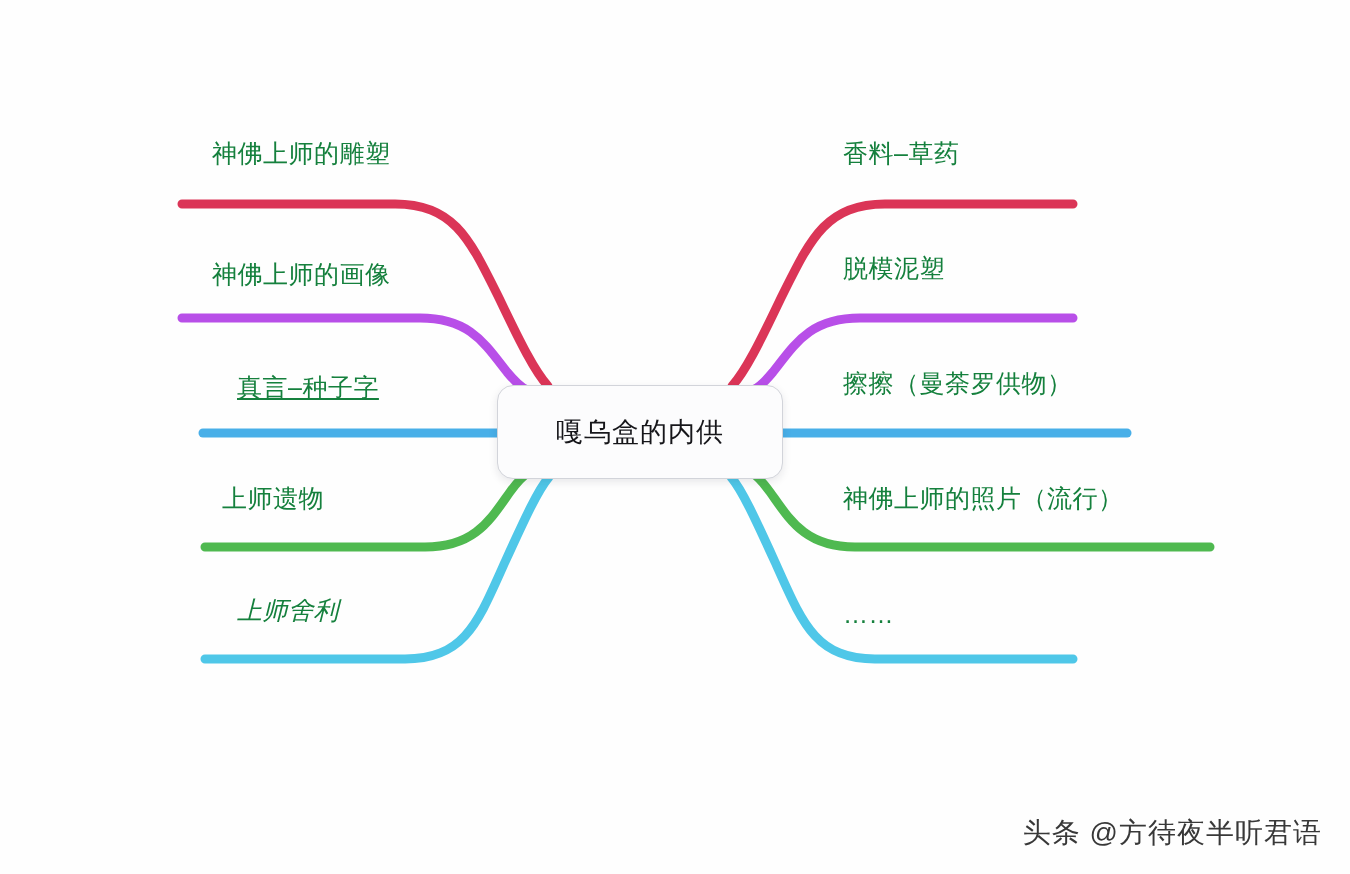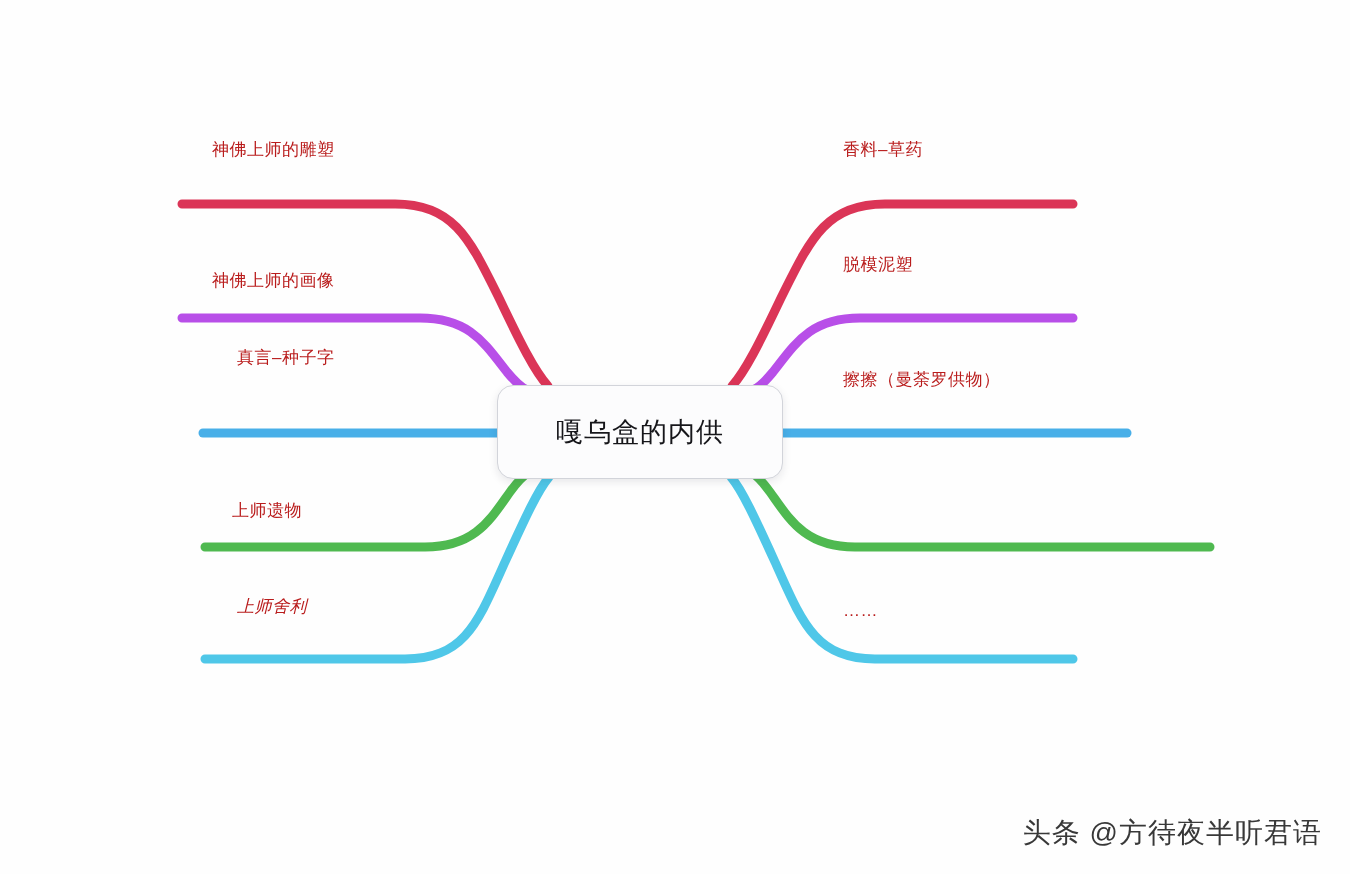--- a/index.html
+++ b/index.html
@@ -21,22 +21,22 @@
   }
   #branch-svg {
     position: absolute;
     left: 0;
     top: 0;
     width: 1350px;
     height: 874px;
   }
   .branch-label {
     position: absolute;
-    font-size: 17px;
-    color: #b91c1c;
+    font-size: 25px;
+    color: #15803d;
     white-space: nowrap;
     letter-spacing: 0.5px;
     line-height: 1;
   }
   .branch-label.left {
     text-align: left;
   }
   .branch-label.right {
     text-align: center;
   }
@@ -90,28 +90,29 @@
 
       <path stroke="#DB3557" d="M 1073 204 L 885 204 C 825 204 810 240 780 300 C 760 342 745 372 732 386"></path>
       <path stroke="#B84FE8" d="M 1073 318 L 860 318 C 810 318 795 344 773 372 C 763 384 758 388 753 390"></path>
       <path stroke="#48AFE8" d="M 1127 433 L 783 433"></path>
       <path stroke="#4FB950" d="M 1210 547 L 855 547 C 805 547 790 520 770 492 C 762 481 757 476 752 473"></path>
       <path stroke="#4FC7E8" d="M 1073 659 L 875 659 C 815 659 802 622 775 562 C 755 518 742 490 731 477"></path>
     </g>
   </svg>
 
   <div class="branch-label left" style="left:212px; top:141px;">神佛上师的雕塑</div>
-  <div class="branch-label left" style="left:212px; top:272px;">神佛上师的画像</div>
-  <div class="branch-label left" style="left:237px; top:349px;">真言–种子字</div>
-  <div class="branch-label left" style="left:232px; top:486px;margin-top:16px;">上师遗物</div>
+  <div class="branch-label left" style="left:212px; top:262px;">神佛上师的画像</div>
+  <div class="branch-label left" style="left:237px; top:375px;text-decoration:underline;">真言–种子字</div>
+  <div class="branch-label left" style="left:222px; top:486px;">上师遗物</div>
   <div class="branch-label left" style="left:237px; top:598px;font-style:italic;">上师舍利</div>
 
   <div class="branch-label right" style="left:843px; top:141px;">香料–草药</div>
   <div class="branch-label right" style="left:843px; top:256px;">脱模泥塑</div>
   <div class="branch-label right" style="left:843px; top:371px;">擦擦（曼荼罗供物）</div>
+  <div class="branch-label right" style="left:843px; top:486px;">神佛上师的照片（流行）</div>
   <div class="branch-label right" style="left:843px; top:602px;">……</div>
 
   <div id="center-node">
     <span id="center-node-label">嘎乌盒的内供</span>
   </div>
 
   <div id="watermark">头条 @方待夜半听君语</div>
 
 </div>
 

